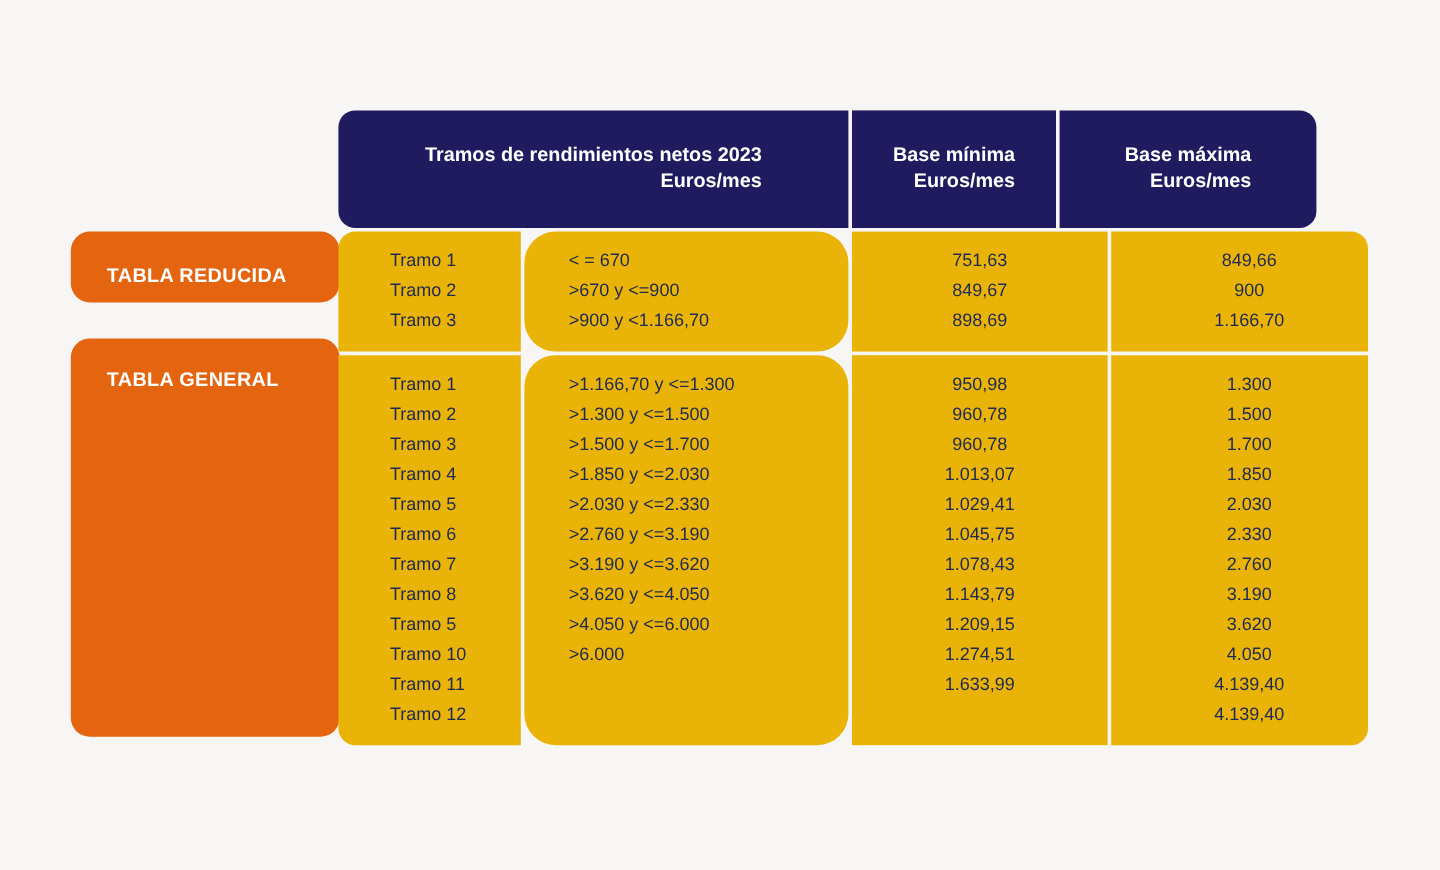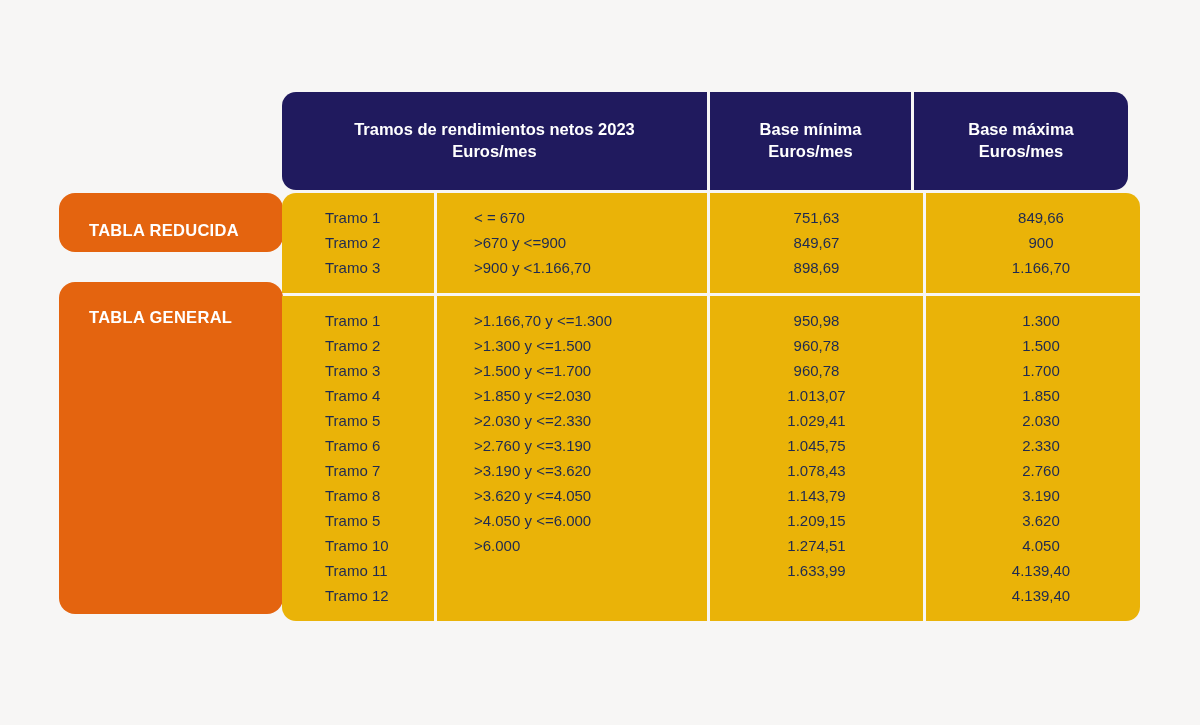--- a/index.html
+++ b/index.html
@@ -80,43 +80,43 @@
     justify-content: center;
     box-sizing: border-box;
     margin-right: 3px;
   }
   .th:last-child { margin-right: 0; }
   .th-tramos {
     width: 425px;
     border-radius: 14px 0 0 14px;
   }
   .th-min {
-    width: 201px;
+    width: 170px;
   }
   .th-max {
     width: 214px;
     border-radius: 0 14px 14px 0;
   }
-  .th-line { display: block; }
+  .th-line { display: block; text-align: right; }
 
   
   .section {
     display: flex;
     margin-top: 3px;
   }
   .sec-col {
     background: #eab308;
     box-sizing: border-box;
     margin-right: 3px;
     padding: 12px 0 13px 0;
   }
   .sec-col:last-child { margin-right: 0; }
 
   .col-tramo { width: 152px; }
-  .col-rango { width: 270px; }
+  .col-rango { width: 270px; border-radius: 26px; }
   .col-min   { width: 213px; }
   .col-max   { width: 214px; }
 
   
   #sec-reducida .col-tramo { border-radius: 14px 0 0 0; }
   #sec-reducida .col-max   { border-radius: 0 14px 0 0; }
   #sec-general  .col-tramo { border-radius: 0 0 0 14px; }
   #sec-general  .col-max   { border-radius: 0 0 14px 0; }
 
   .cell {

